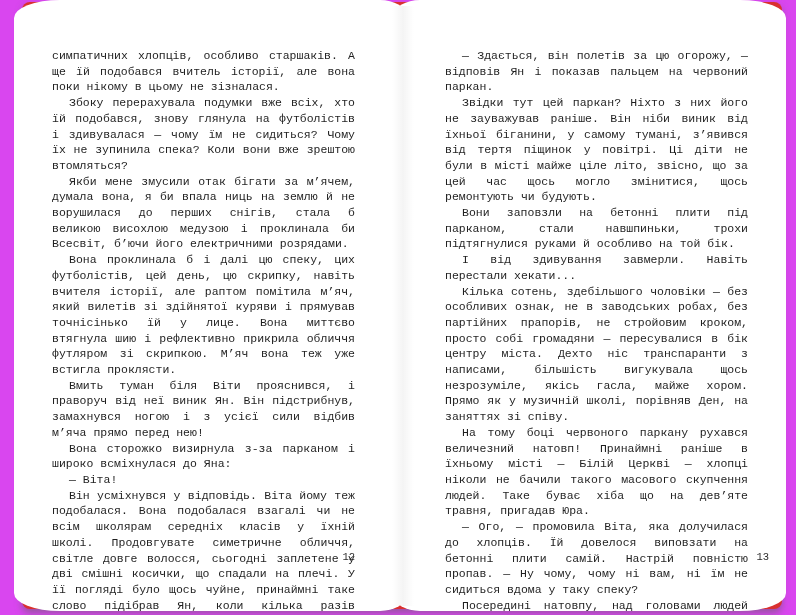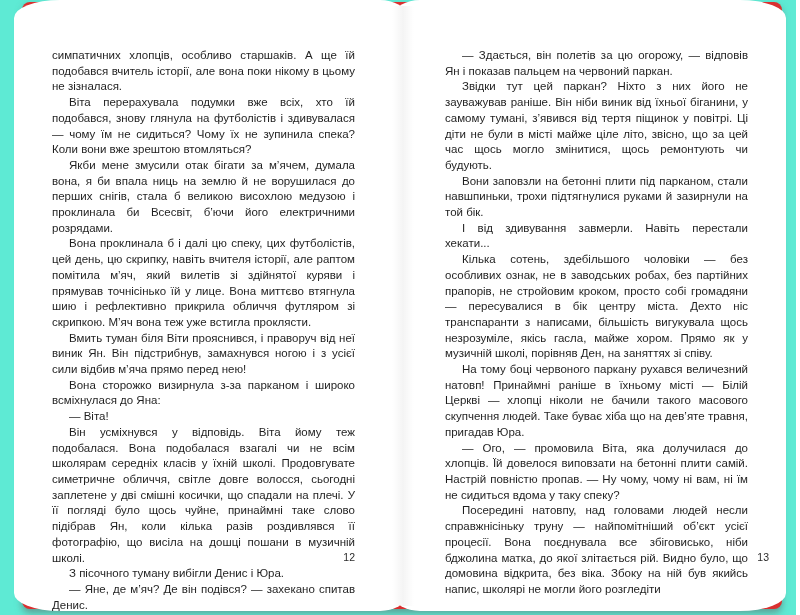--- a/index.html
+++ b/index.html
@@ -1,21 +1,21 @@
 <!DOCTYPE html>
 <html><head>
 <meta charset="utf-8">
 <style>
   html, body { margin: 0; padding: 0; background: #ffffff; }
   .screen {
     position: relative;
     width: 796px; height: 615px;
-    background: #5eead4;
+    background: #d946ef;
     overflow: hidden;
-    font-family: Liberation Sans, sans-serif;
+    font-family: Liberation Mono, monospace;
   }
   .cover {
     position: absolute;
     left: 22px; top: 2px;
     width: 760px; height: 607px;
     background: #d93030;
     border-radius: 8px;
     box-shadow: 0 4px 7px rgba(95, 95, 95, 0.55);
   }
   .page {
@@ -60,34 +60,34 @@
 <div class="screen">
   <div class="cover" style="background: rgb(217, 48, 48);"></div>
 
   <div class="page page-left" style="background: rgb(255, 255, 255);"></div>
   <div class="page page-right" style="background: rgb(255, 255, 255);"></div>
 
   <div class="gutter-shadow"></div>
 
   <div class="column col-left" style="color: rgb(31, 31, 31);">
       <p>симпатичних хлопців, особливо старшаків. А ще їй подобався вчитель історії, але вона поки нікому в цьому не зізналася.</p>
-      <p class="indent">Віта перерахувала подумки вже всіх, хто їй подобався, знову глянула на футболістів і здивувалася — чому їм не сидиться? Чому їх не зупинила спека? Коли вони вже зрештою втомляться?</p>
+      <p class="indent">Збоку перерахувала подумки вже всіх, хто їй подобався, знову глянула на футболістів і здивувалася — чому їм не сидиться? Чому їх не зупинила спека? Коли вони вже зрештою втомляться?</p>
       <p class="indent">Якби мене змусили отак бігати за м’ячем, думала вона, я би впала ниць на землю й не ворушилася до перших снігів, стала б великою висохлою медузою і проклинала би Всесвіт, б’ючи його електричними розрядами.</p>
       <p class="indent">Вона проклинала б і далі цю спеку, цих футболістів, цей день, цю скрипку, навіть вчителя історії, але раптом помітила м’яч, який вилетів зі здійнятої куряви і прямував точнісінько їй у лице. Вона миттєво втягнула шию і рефлективно прикрила обличчя футляром зі скрипкою. М’яч вона теж уже встигла проклясти.</p>
       <p class="indent">Вмить туман біля Віти прояснився, і праворуч від неї виник Ян. Він підстрибнув, замахнувся ногою і з усієї сили відбив м’яча прямо перед нею!</p>
       <p class="indent">Вона сторожко визирнула з-за парканом і широко всміхнулася до Яна:</p>
       <p class="indent">— Віта!</p>
       <p class="indent">Він усміхнувся у відповідь. Віта йому теж подобалася. Вона подобалася взагалі чи не всім школярам середніх класів у їхній школі. Продовгувате симетричне обличчя, світле довге волосся, сьогодні заплетене у дві смішні косички, що спадали на плечі. У її погляді було щось чуйне, принаймні таке слово підібрав Ян, коли кілька разів роздивлявся її фотографію, що висіла на дошці пошани в музичній школі.</p>
       <p class="indent">З пісочного туману вибігли Денис і Юра.</p>
       <p class="indent">— Яне, де м’яч? Де він подівся? — захекано спитав Денис.</p>
     </div>
   <div class="column col-right" style="color: rgb(31, 31, 31);">
       <p class="indent">— Здається, він полетів за цю огорожу, — відповів Ян і показав пальцем на червоний паркан.</p>
       <p class="indent">Звідки тут цей паркан? Ніхто з них його не зауважував раніше. Він ніби виник від їхньої біганини, у самому тумані, з’явився від тертя піщинок у повітрі. Ці діти не були в місті майже ціле літо, звісно, що за цей час щось могло змінитися, щось ремонтують чи будують.</p>
-      <p class="indent">Вони заповзли на бетонні плити під парканом, стали навшпиньки, трохи підтягнулися руками й зазирнули на той бік.</p>
+      <p class="indent">Вони заповзли на бетонні плити під парканом, стали навшпиньки, трохи підтягнулися руками й особливо на той бік.</p>
       <p class="indent">І від здивування завмерли. Навіть перестали хекати...</p>
       <p class="indent">Кілька сотень, здебільшого чоловіки — без особливих ознак, не в заводських робах, без партійних прапорів, не стройовим кроком, просто собі громадяни — пересувалися в бік центру міста. Дехто ніс транспаранти з написами, більшість вигукувала щось незрозуміле, якісь гасла, майже хором. Прямо як у музичній школі, порівняв Ден, на заняттях зі співу.</p>
       <p class="indent">На тому боці червоного паркану рухався величезний натовп! Принаймні раніше в їхньому місті — Білій Церкві — хлопці ніколи не бачили такого масового скупчення людей. Таке буває хіба що на дев’яте травня, пригадав Юра.</p>
       <p class="indent">— Ого, — промовила Віта, яка долучилася до хлопців. Їй довелося виповзати на бетонні плити самій. Настрій повністю пропав. — Ну чому, чому ні вам, ні їм не сидиться вдома у таку спеку?</p>
       <p class="indent">Посередині натовпу, над головами людей несли справжнісіньку труну — найпомітніший об’єкт усієї процесії. Вона поєднувала все збіговисько, ніби бджолина матка, до якої злітається рій. Видно було, що домовина відкрита, без віка. Збоку на ній був якийсь напис, школярі не могли його розгледіти</p>
     </div>
 
   <div class="page-number pn-left">12</div>
   <div class="page-number pn-right">13</div>
 </div>

